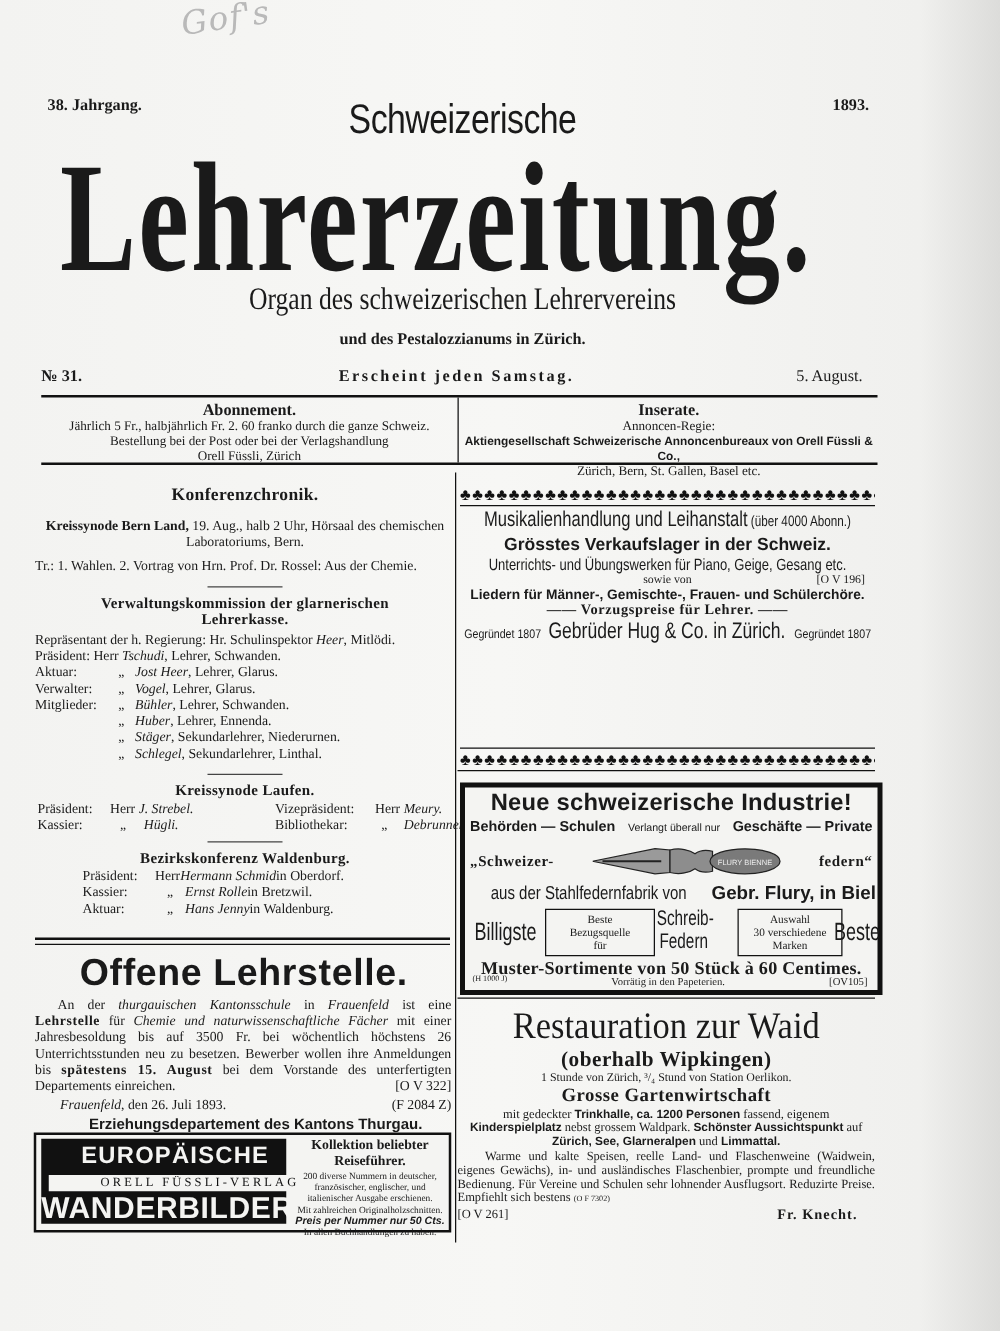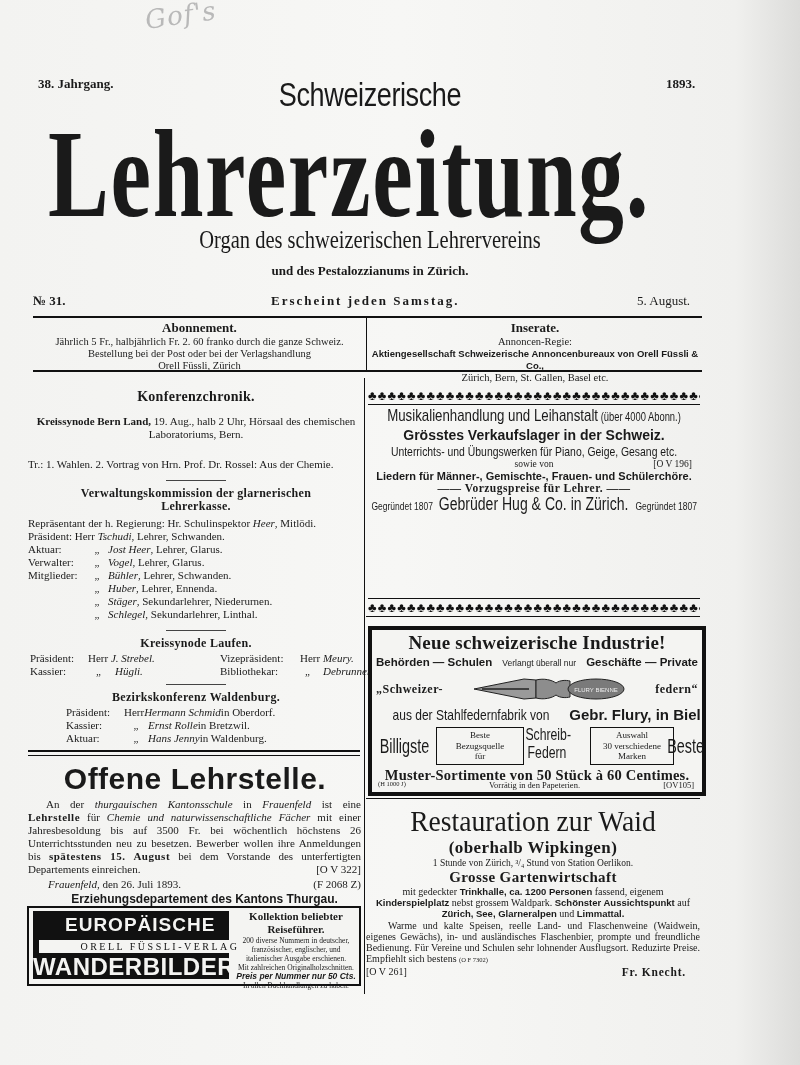--- a/index.html
+++ b/index.html
@@ -54,21 +54,21 @@
   .musik .l4 { font-family:"Liberation Sans", sans-serif; font-size:13px; transform:scaleX(0.8); white-space:nowrap; margin:1px -40px 0; }
   .musik .l5 { font-size:9.5px; position:relative; height:11px; }
   .musik .l6 { font-family:"Liberation Sans", sans-serif; font-weight:bold; font-size:11px; }
   .musik .l7 { font-family:"Liberation Sans", sans-serif; font-style:italic; font-size:10.5px; }
   .musik .l8 { font-weight:bold; font-size:11.5px; letter-spacing:0.5px; }
   .musik .l9 { display:flex; justify-content:space-between; align-items:baseline; white-space:nowrap; }
   .musik .l9 .g { font-size:10px; font-family:"Liberation Sans", sans-serif; transform:scaleX(0.85); }
   .musik .l9 .big { font-family:"Liberation Sans", sans-serif; font-size:18px; transform:scaleX(0.78); margin:0 -30px; }
   .musik .l10 { font-family:"Liberation Sans", sans-serif; font-weight:bold; font-size:10px; }
   .flury { left:368px; top:626px; width:330px; height:162px; border:4px solid #111; background:#f4f4f2; }
-  .flury .t1 { position:absolute; left:0; top:2px; width:100%; text-align:center; font-size:19px; font-weight:bold; font-family:Liberation Serif, serif; letter-spacing:0.2px; }
+  .flury .t1 { position:absolute; left:0; top:2px; width:100%; text-align:center; font-size:19px; font-weight:bold; font-family:Liberation Sans, sans-serif; letter-spacing:0.2px; }
   .flury .t2 { position:absolute; left:4px; top:26px; width:322px; display:flex; justify-content:space-between; align-items:baseline; font-family:"Liberation Sans", sans-serif; font-size:11.5px; font-weight:bold; white-space:nowrap; }
   .flury .t2 .mid { font-weight:normal; font-size:8.5px; }
   .flury .pen-row { position:absolute; left:4px; top:46px; width:322px; height:26px; }
   .flury .pen-l { position:absolute; left:0; top:6px; font-weight:bold; font-size:12px; letter-spacing:0.5px; }
   .flury .pen-r { position:absolute; right:0; top:6px; font-weight:bold; font-size:12px; letter-spacing:0.5px; }
   .flury .t3 { position:absolute; left:0; width:100%; top:76px; text-align:center; font-size:15px; white-space:nowrap; }
   .flury .t3 .sn { font-family:"Liberation Sans", sans-serif; transform:scaleX(0.8); display:inline-block; }
   .flury .t3 .bd { font-family:"Liberation Sans", sans-serif; font-weight:bold; }
   .flury .row4 { position:absolute; left:4px; top:97px; width:322px; height:40px; }
   .flury .cond { font-family:"Liberation Sans", sans-serif; transform:scaleX(0.72); display:inline-block; }
@@ -124,21 +124,21 @@
   </div>
 
   <div class="vline" style="left:364px; top:378px; height:616px;"></div>
 
   <div class="abs col-left">
     <div class="section-title" style="font-size:14px; margin-top:10px;">Konferenzchronik.</div>
 
     <p style="margin-top:12px; text-align:center;">
       <span class="b">Kreissynode Bern Land,</span><span> 19. Aug., halb 2 Uhr, Hörsaal des chemischen Laboratoriums, Bern.</span>
     </p>
-    <p style="margin-top:17px;">Tr.: 1. Wahlen. 2. Vortrag von Hrn. Prof. Dr. Rossel: Aus der Chemie.</p>
+    <p style="margin-top:6px;">Tr.: 1. Wahlen. 2. Vortrag von Hrn. Prof. Dr. Rossel: Aus der Chemie.</p>
     <div class="sep"></div>
 
     <div class="section-title">
       <div>Verwaltungskommission der glarnerischen</div>
       <div>Lehrerkasse.</div>
     </div>
     <p style="margin-top:4px;"><span>Repräsentant der h. Regierung: Hr. Schulinspektor </span><span class="it">Heer</span><span>, Mitlödi.</span></p>
     <p><span>Präsident: Herr </span><span class="it">Tschudi</span><span>, Lehrer, Schwanden.</span></p>
     <div>
       <div class="grid-row">
@@ -211,21 +211,21 @@
         </div>
     </div>
   </div>
 
   <div class="rule" style="left:28px; top:750px; width:332px; height:2px;"></div>
   <div class="rule" style="left:28px; top:755px; width:332px; height:1px;"></div>
 
   <div class="abs offene-title">Offene Lehrstelle.</div>
   <div class="abs offene-body">
     <div style="text-indent:18px;"><span>An der </span><span class="it">thurgauischen Kantonsschule</span><span> in </span><span class="it">Frauenfeld</span><span> ist eine </span><span class="b" style="letter-spacing:0.5px">Lehrstelle</span><span> für </span><span class="it">Chemie und naturwissenschaftliche Fächer</span><span> mit einer Jahresbesoldung bis auf 3500 Fr. bei wöchentlich höchstens 26 Unterrichtsstunden neu zu besetzen. Bewerber wollen ihre Anmeldungen bis </span><span class="b" style="letter-spacing:0.5px">spätestens 15. August</span><span> bei dem Vorstande des unterfertigten Departements einreichen.</span><span style="float:right">[O V 322]</span></div>
-    <div style="margin-top:2px; padding-left:20px; position:relative;"><span class="it">Frauenfeld</span><span>, den 26. Juli 1893.</span><span style="position:absolute; right:0;">(F 2068 Z)</span></div>
+    <div style="margin-top:2px; padding-left:20px; position:relative;"><span class="it">Frauenfeld</span><span>, den 26. Juli 1893.</span><span style="position:absolute; right:0;">(F 2084 Z)</span></div>
     <div class="sans b" style="text-align:center; font-size:12px; margin-top:2px; padding-left:20px;">Erziehungsdepartement des Kantons Thurgau.</div>
   </div>
 
   <div class="abs euro-box">
     <div class="euro-black">
       <div class="euro-top">EUROPÄISCHE</div>
       <div class="euro-band">ORELL FÜSSLI-VERLAG</div>
       <div class="euro-bottom">WANDERBILDER</div>
     </div>
     <div class="euro-right">

